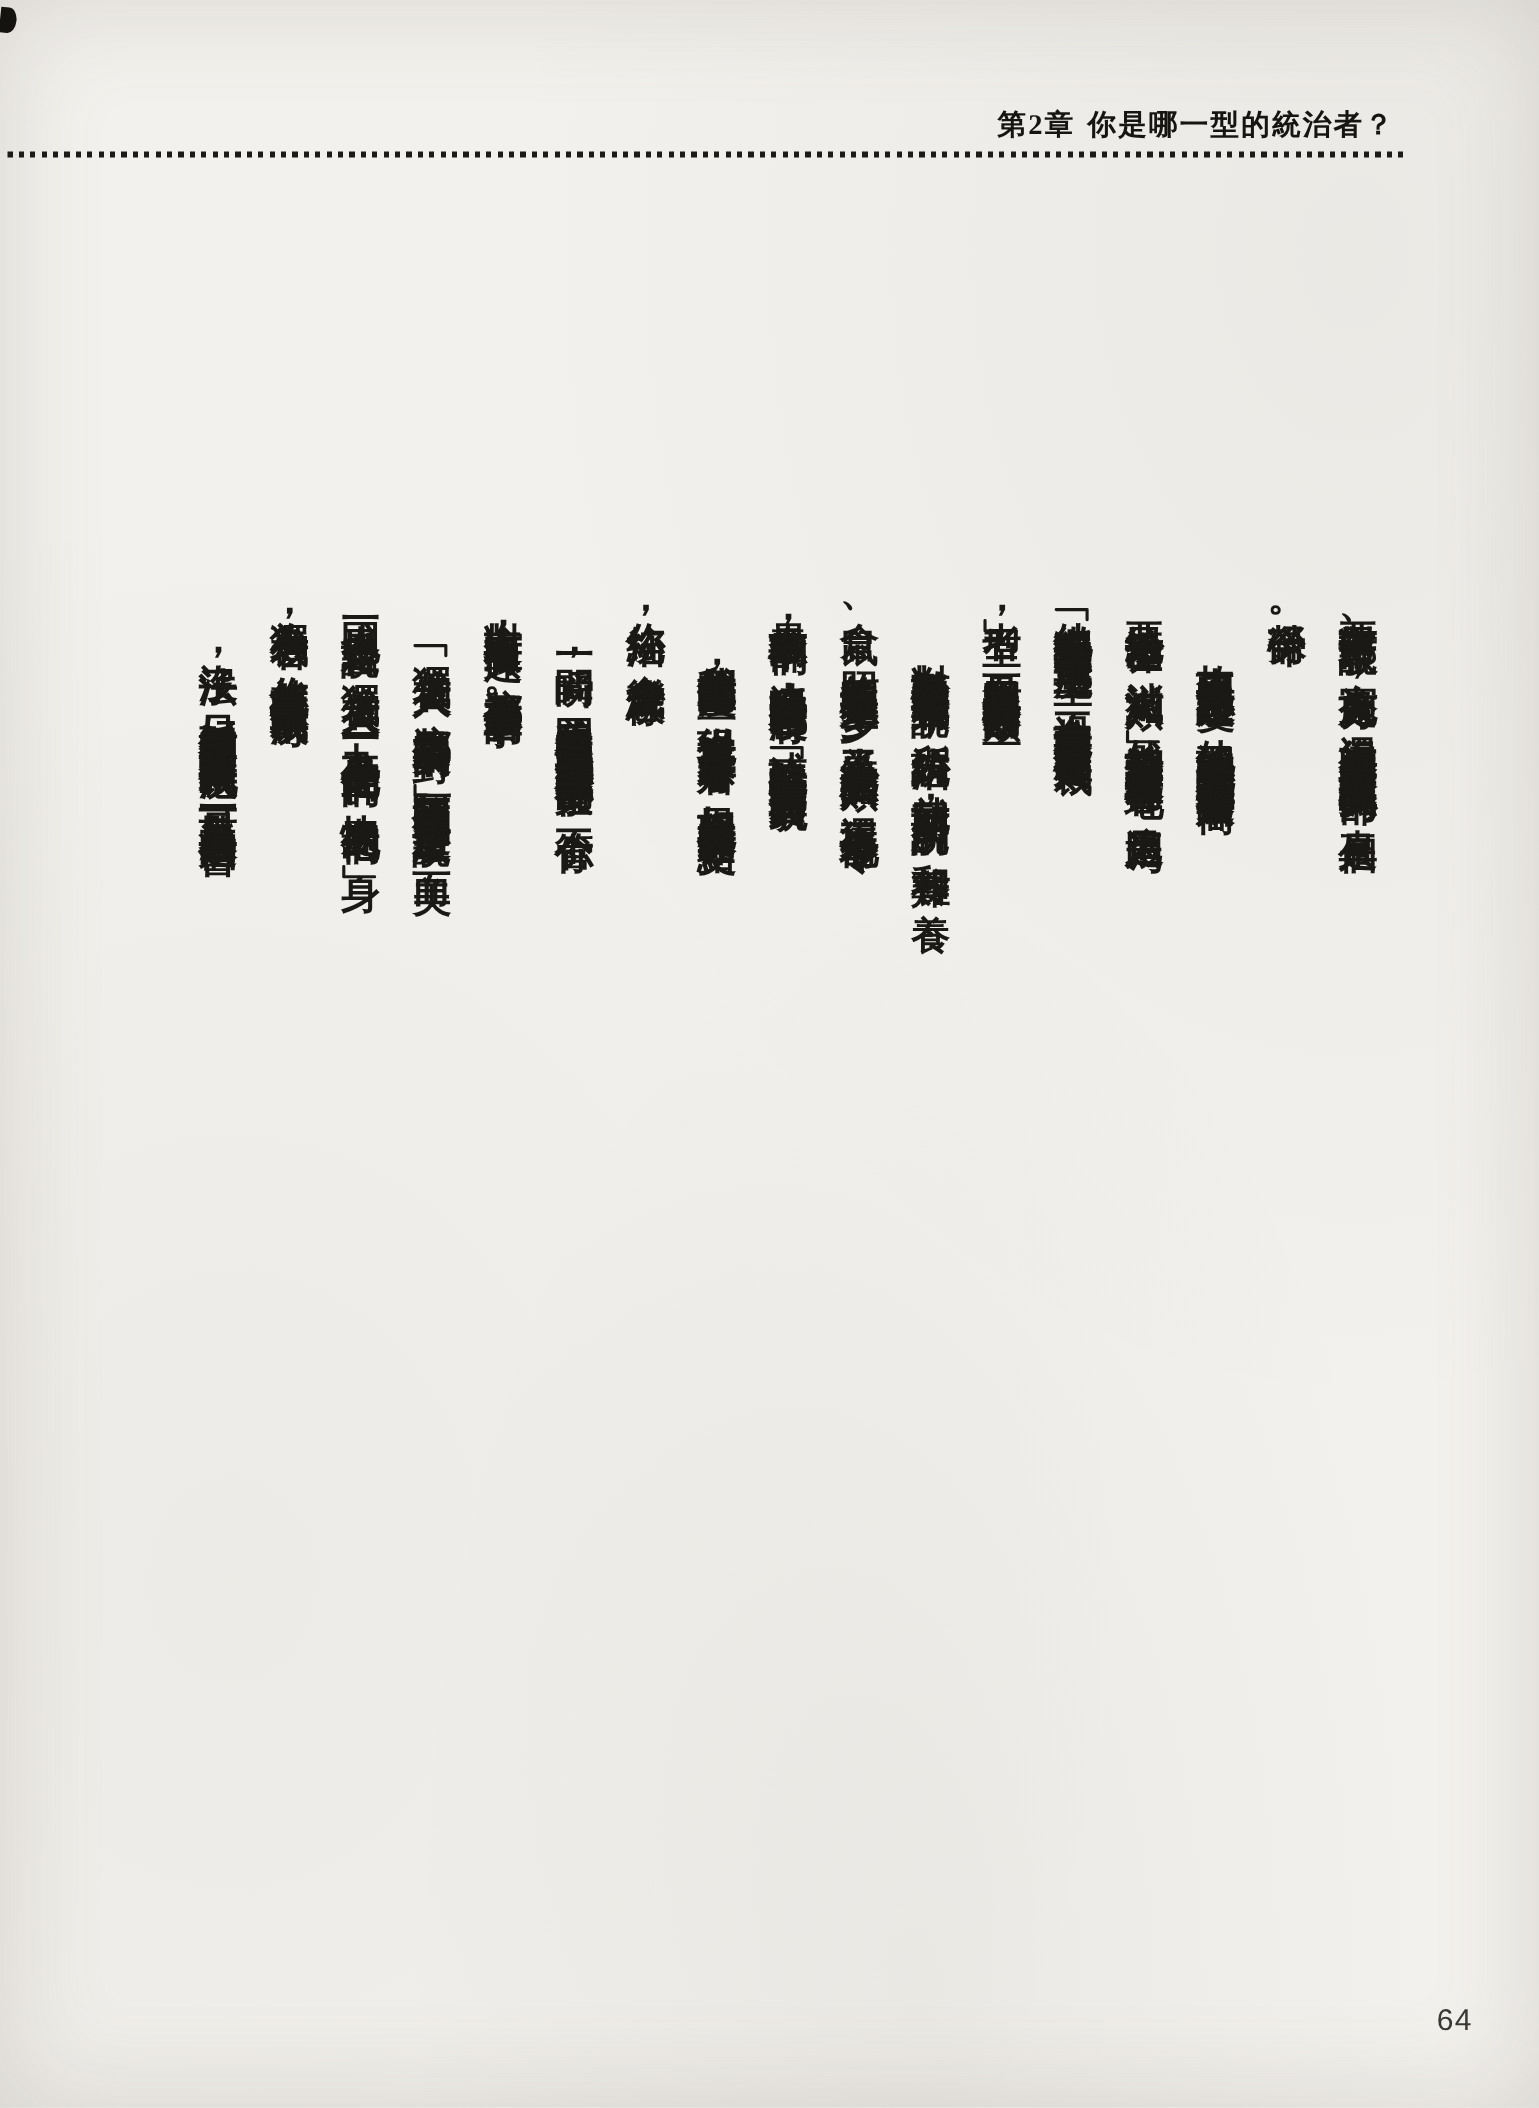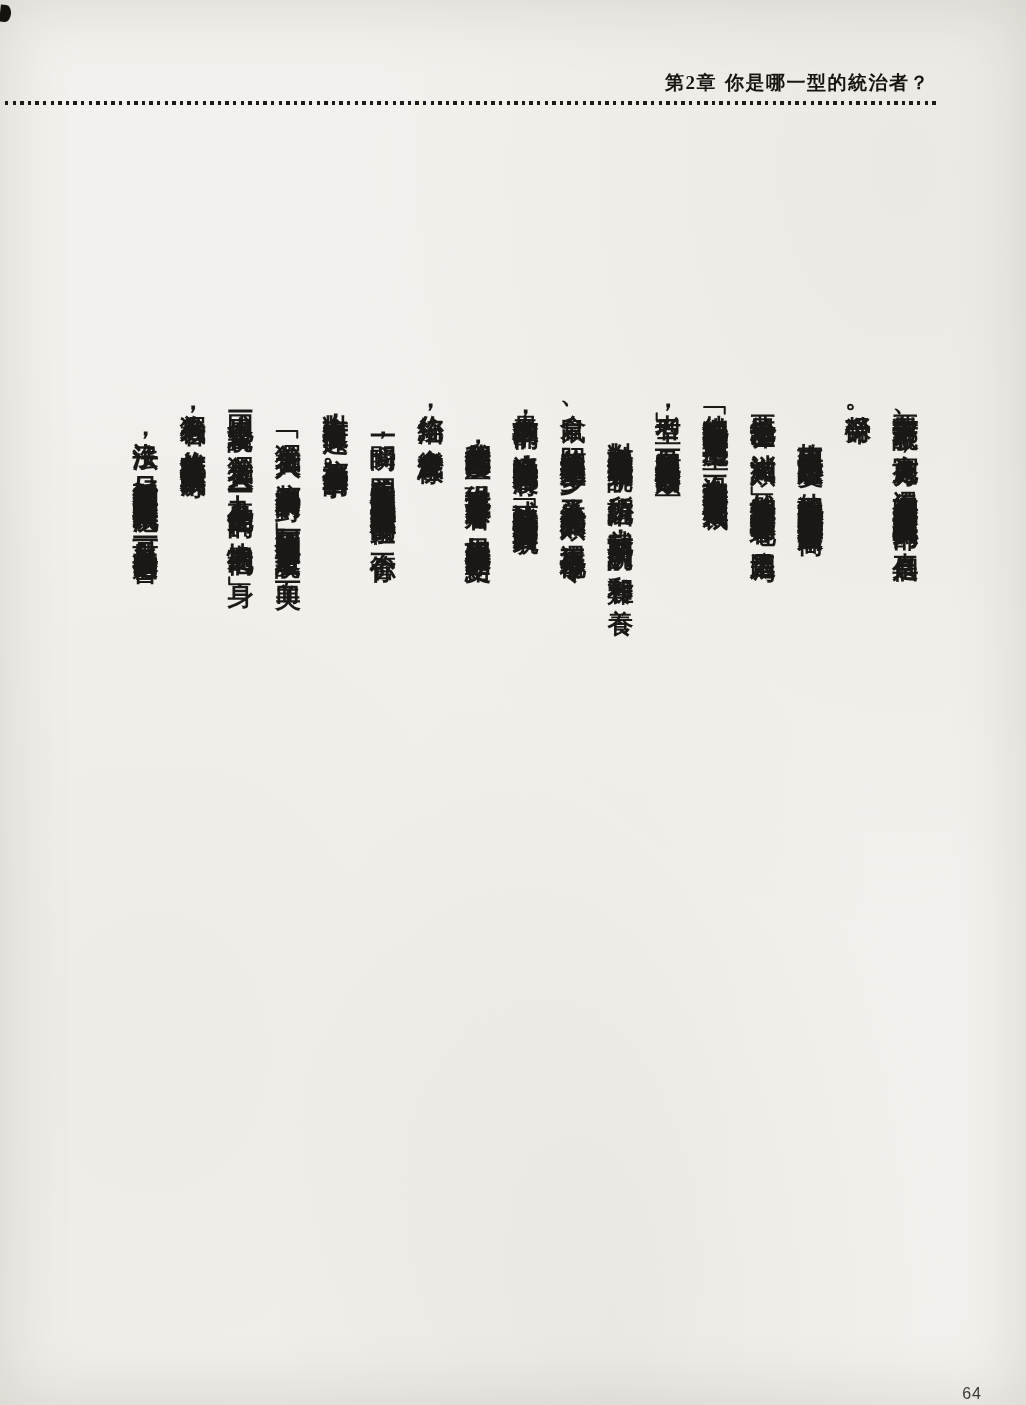--- a/index.html
+++ b/index.html
@@ -57,23 +57,23 @@
     letter-spacing:2px;
     font-weight:600;
     color:#1b1916;
     margin-left:21.5px;
     white-space:nowrap;
     height:100%;
   }
   .vline.indent{padding-top:28px;}
   .page-number{
     position:absolute;
-    top:1385px;right:44px;
+    top:1336px;right:44px;
     font-family:"Liberation Sans","DejaVu Sans",sans-serif;
-    font-size:16px;
+    font-size:20px;
     color:#3a3835;
     letter-spacing:1px;
   }
 </style>
 </head>
 <body>
 
 <div class="page">
 
   <div class="scan-mark"></div>

